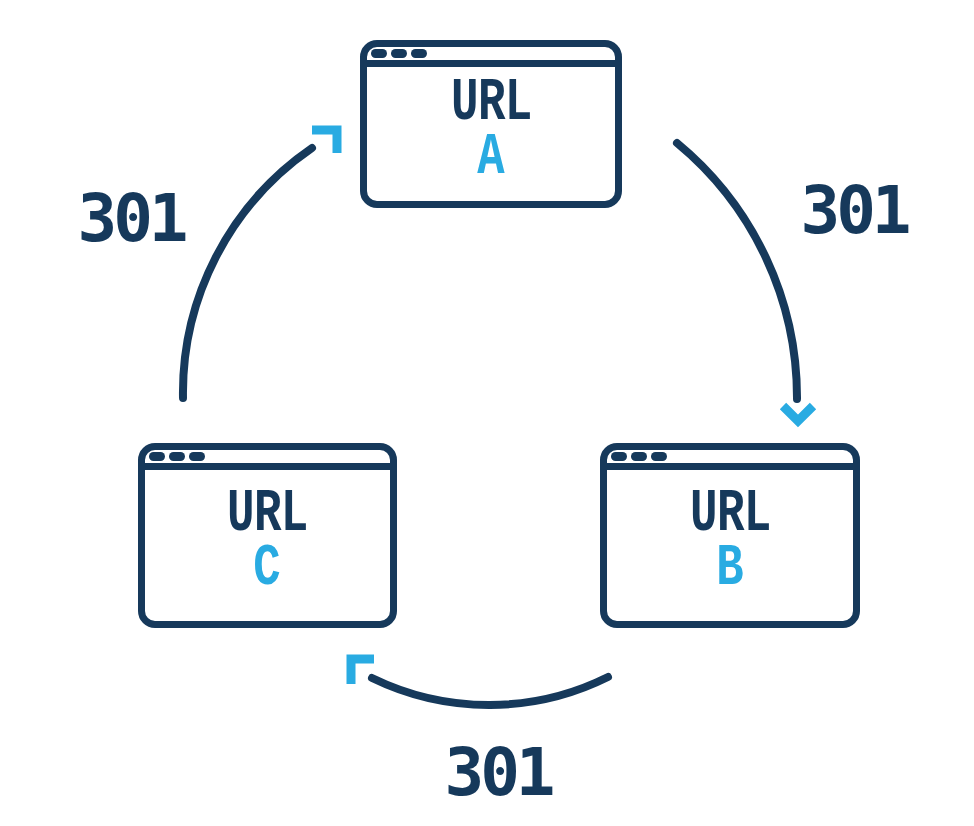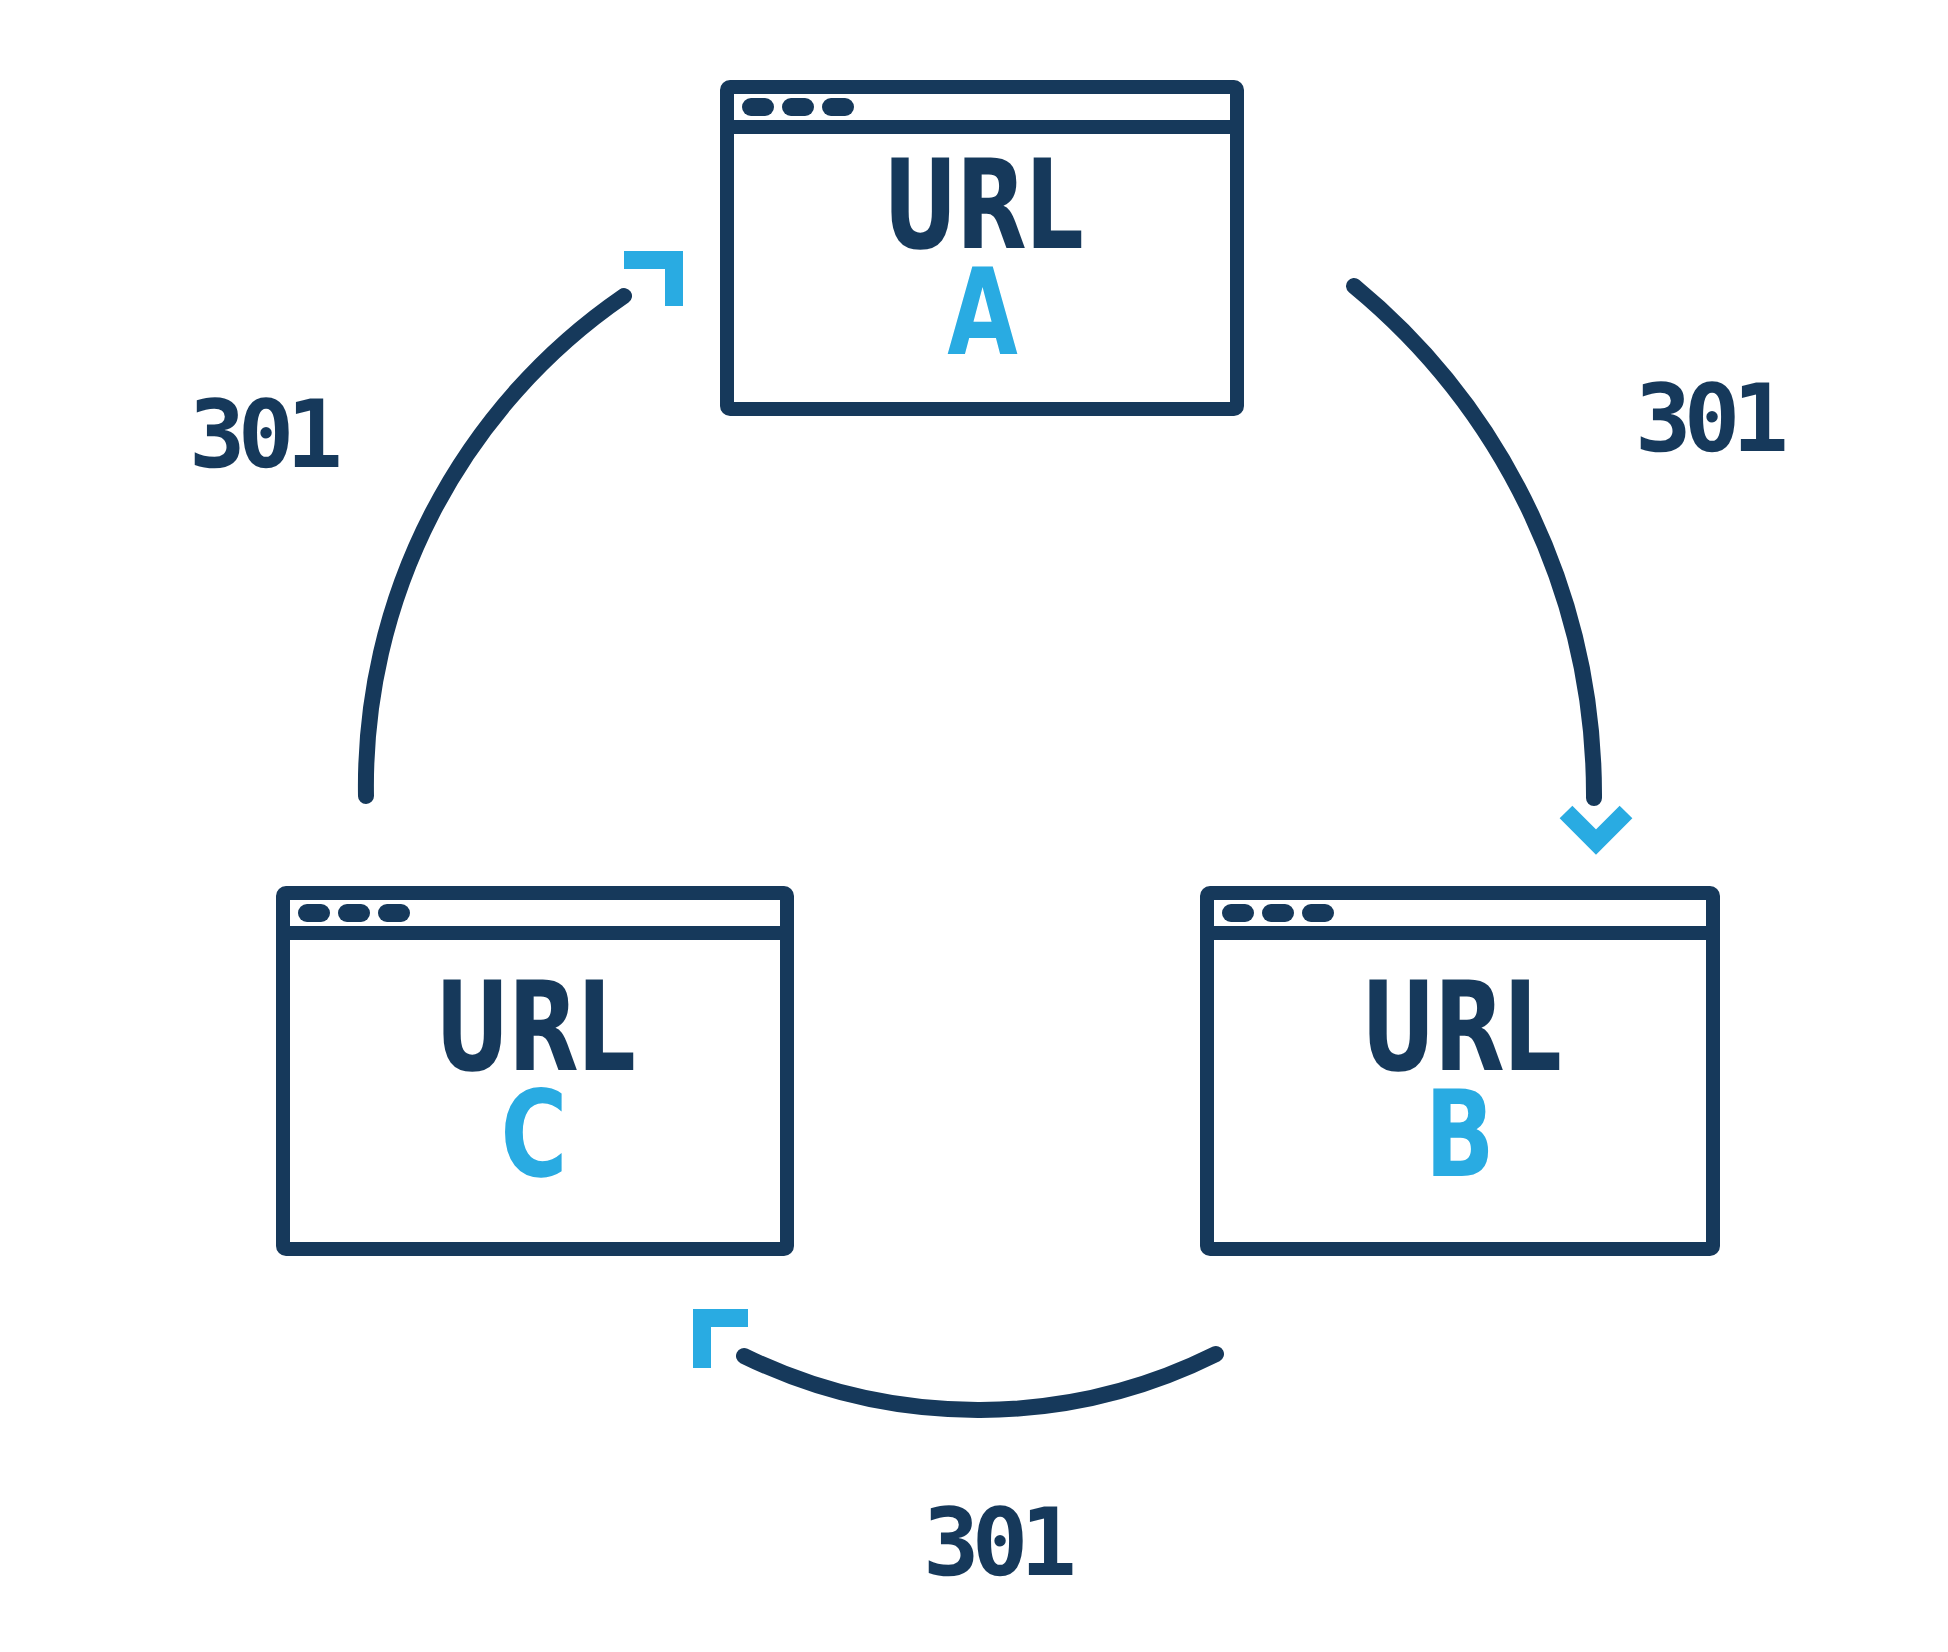--- a/index.html
+++ b/index.html
@@ -18,21 +18,22 @@
     overflow: hidden;
   }
   svg.arrows { position: absolute; left: 0; top: 0; }
   .arc  { fill: none; stroke: var(--navy); stroke-width: 8; stroke-linecap: round; }
   .head { fill: none; stroke: var(--blue); stroke-width: 9; stroke-linecap: butt; stroke-linejoin: miter; }
 
   .window {
     position: absolute;
     background: #fff;
     border: 7px solid var(--navy);
-    border-radius: 5px;
+    border-radius: 17px;
+    font-family: Liberation Mono, monospace;
   }
   .win-a { left: 360px; top: 40px;  width: 262px; height: 168px; }
   .win-c { left: 138px; top: 443px; width: 259px; height: 185px; }
   .win-b { left: 600px; top: 443px; width: 260px; height: 185px; }
 
   .titlebar {
     height: 20px;
     border-bottom: 7px solid var(--navy);
     display: flex;
     align-items: center;
@@ -67,21 +68,21 @@
     font-size: 60px;
     line-height: 56px;
     color: var(--blue);
     transform: scaleX(0.76);
   }
   .code-label {
     position: absolute;
     transform: translate(-50%, -50%);
     font-family: "DejaVu Sans Mono", monospace;
     font-weight: bold;
-    font-size: 47px;
+    font-size: 66px;
     letter-spacing: -4px;
     color: var(--navy);
     white-space: nowrap;
   }
   .label-c-to-a { left: 131px; top: 218px; }
   .label-a-to-b { left: 854px; top: 210px; }
   .label-b-to-c { left: 498px; top: 772px; }
 </style>
 </head>
 <body>

